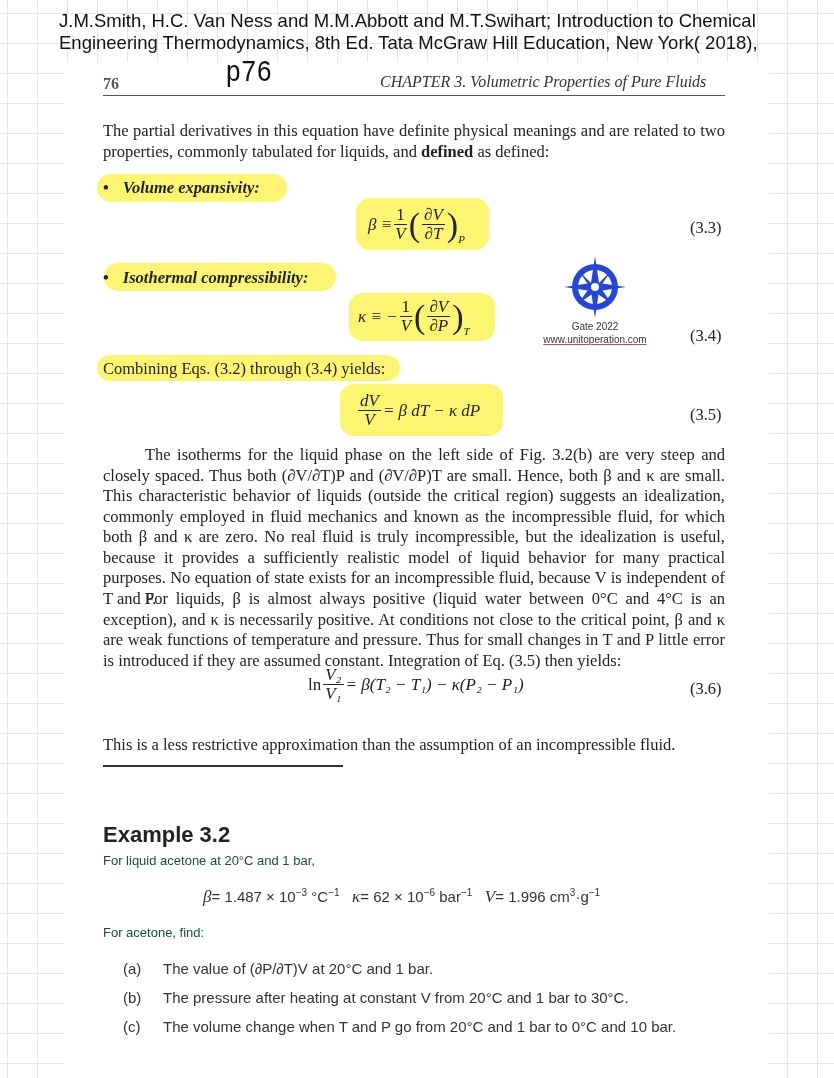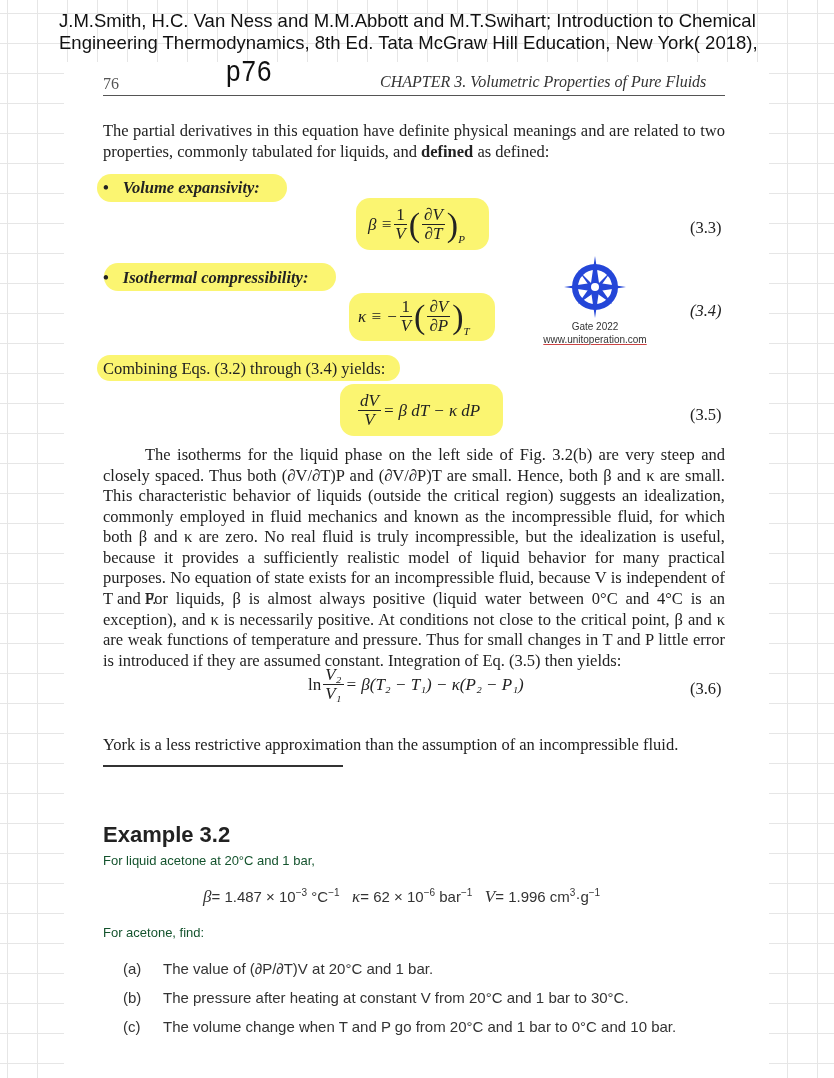--- a/index.html
+++ b/index.html
@@ -20,21 +20,21 @@
   }
   .citation {
     position:absolute; left:59px; top:10px; width:760px;
     font-family:"Liberation Sans", sans-serif; font-size:18.5px; line-height:22px;
     color:#111; z-index:3;
   }
   .handwritten {
     position:absolute; left:226px; top:56px; font-family:"Liberation Sans", sans-serif;
     font-size:26px; color:#111; z-index:3; letter-spacing:1px; transform:scaleY(1.1);
   }
-  .page-num { position:absolute; left:103px; top:75px; font-size:16px; color:#555; z-index:2; }
+  .page-num { position:absolute; left:103px; top:75px; font-size:16px; color:#555; z-index:2;font-weight:bold; }
   .running-head { position:absolute; left:380px; top:73px; font-size:16px; font-style:italic; color:#333; }
   .head-rule { position:absolute; left:103px; top:95px; width:622px; height:1px; background:#555; }
 
   .para { position:absolute; left:103px; width:622px; font-size:16.5px; line-height:20.5px; text-align:justify; color:#222; }
   .indent { text-indent:42px; }
   .hl { background:#fbf571; border-radius:14px; position:absolute; z-index:0; }
   .bullet-row { position:absolute; left:103px; font-size:16.5px; font-weight:bold; font-style:italic; z-index:1; }
   .bullet-row .dot { font-style:normal; margin-right:14px; }
   .eq { position:absolute; z-index:1; font-size:17px; font-style:italic; display:flex; align-items:center; }
   .frac { display:inline-flex; flex-direction:column; align-items:center; margin:0 2px; line-height:18px; }
@@ -113,21 +113,21 @@
       <span><i>V</i></span>
     </span>
   <span class="paren">(</span>
   <span class="frac">
       <span class="num">∂V</span>
       <span>∂P</span>
     </span>
   <span class="paren">)</span>
   <span class="sub">T</span>
 </div>
-<div class="eq-num" style="top:301px;font-style:italic;">(3.4)</div>
+<div class="eq-num" style="top:326px;">(3.4)</div>
 
 <svg class="logo" viewBox="0 0 62 62">
   <circle cx="31" cy="31" r="20" fill="none" stroke="#2446d8" stroke-width="6"></circle>
   <polygon points="31,0 35,27 62,31 35,35 31,62 27,35 0,31 27,27" fill="#2446d8"></polygon>
   <polygon points="31,31 48,14 36,31 48,48 31,36 14,48 26,31 14,14" fill="#2446d8"></polygon>
   <circle cx="31" cy="31" r="4" fill="#fff"></circle>
 </svg>
 <div class="logo-text">
   <div>Gate 2022</div>
   <div class="url">www.unitoperation.com</div>
@@ -150,21 +150,21 @@
 <div class="eq" style="left:308px; top:666px;">
   <span class="up">ln</span>
   <span class="frac">
       <span class="num">V₂</span>
       <span>V₁</span>
     </span>
   <span>= β(T₂ − T₁) − κ(P₂ − P₁)</span>
 </div>
 <div class="eq-num" style="top:679px;">(3.6)</div>
 
-<div class="para" style="top:735px;">York is a less restrictive approximation than the assumption of an incompressible fluid.</div>
+<div class="para" style="top:735px;">This is a less restrictive approximation than the assumption of an incompressible fluid.</div>
 <div class="section-rule"></div>
 
 <div class="ex-title">Example 3.2</div>
 <div class="ex-text" style="top:853px;">For liquid acetone at 20°C and 1 bar,</div>
 <div class="ex-given">
   <i>β</i><span>= 1.487 × 10</span><sup>−3</sup><span> °C</span><sup>−1</sup>
   &nbsp;&nbsp;<i>κ</i><span>= 62 × 10</span><sup>−6</sup><span> bar</span><sup>−1</sup>
   &nbsp;&nbsp;<i>V</i><span>= 1.996 cm</span><sup>3</sup><span>·g</span><sup>−1</sup>
 </div>
 <div class="ex-text" style="top:925px;">For acetone, find:</div>

